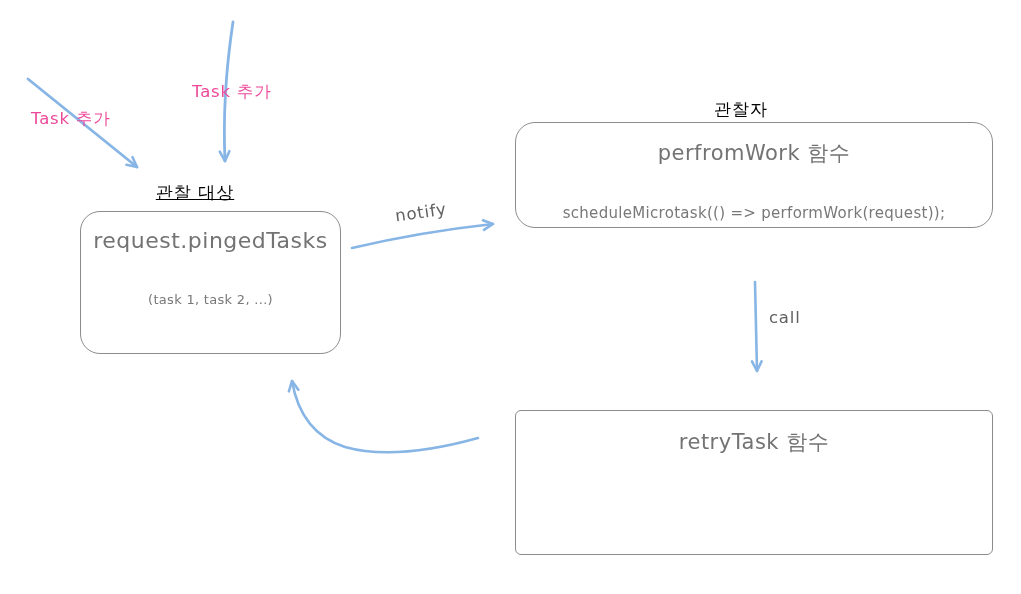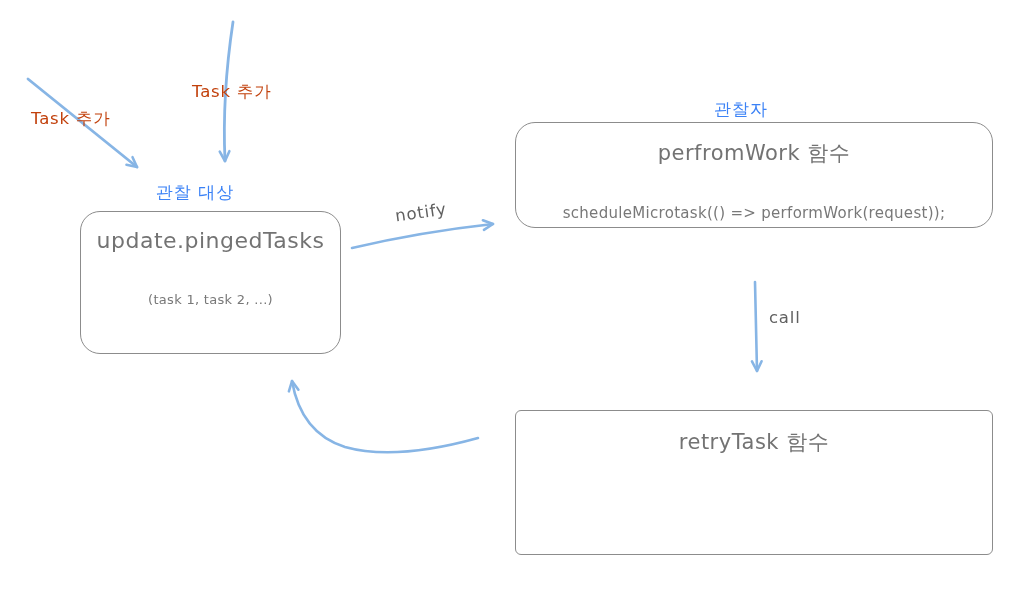--- a/index.html
+++ b/index.html
@@ -43,28 +43,28 @@
     left: 0; right: 0;
     text-align: center;
     color: #787878;
     font-size: 15px;
     letter-spacing: 0.3px;
     white-space: nowrap;
   }
   .node-caption {
     position: absolute;
     text-align: center;
-    color: #3b82f6;
+    color: #000000;
     font-size: 17px;
     letter-spacing: 1px;
     white-space: nowrap;
   }
   .edge-label {
     position: absolute;
-    color: #c2410c;
+    color: #ec4899;
     font-size: 16.5px;
     letter-spacing: 0.8px;
     white-space: nowrap;
   }
   .edge-label.blue-ctx { color: #606060; }
 </style>
 </head>
 <body>
 
 <div id="canvas">
@@ -75,23 +75,23 @@
         <path d="M2.5 2.5 L11.5 7 L2.5 11.5" fill="none" stroke="#87b5e5" stroke-width="2.4" stroke-linecap="round" stroke-linejoin="round"></path>
       </marker>
     </defs>
     <path d="M 28 79 L 137 167" fill="none" stroke="#87b5e5" stroke-width="2.8" stroke-linecap="round" marker-end="url(#ah)"></path>
     <path d="M 233 22 Q 222 95 225 161" fill="none" stroke="#87b5e5" stroke-width="2.8" stroke-linecap="round" marker-end="url(#ah)"></path>
     <path d="M 352 248 Q 420 232 493 224" fill="none" stroke="#87b5e5" stroke-width="2.6" stroke-linecap="round" marker-end="url(#ah)"></path>
     <path d="M 755 282 L 757 371" fill="none" stroke="#87b5e5" stroke-width="2.6" stroke-linecap="round" marker-end="url(#ah)"></path>
     <path d="M 478 438 Q 395 461 345 447 Q 301 433 292 381" fill="none" stroke="#87b5e5" stroke-width="2.6" stroke-linecap="round" marker-end="url(#ah)"></path>
   </svg>
 
-  <div class="node-caption" style="left:135px; top:181px; width:120px;">관찰 대상</div>
+  <div class="node-caption" style="left:135px; top:181px; width:120px;text-decoration:underline;">관찰 대상</div>
   <div class="node-box" style="left:80px; top:211px; width:261px; height:143px;">
-    <div class="node-title" style="top:16px; font-size:22px;">update.pingedTasks</div>
+    <div class="node-title" style="top:16px; font-size:22px;">request.pingedTasks</div>
     <div class="node-body" style="top:80px; font-size:13px;">(task 1, task 2, ...)</div>
   </div>
 
   <div class="node-caption" style="left:681px; top:98px; width:120px;">관찰자</div>
   <div class="node-box" style="left:515px; top:122px; width:478px; height:106px;">
     <div class="node-title" style="top:16px;">perfromWork 함수</div>
     <div class="node-body" style="top:81px;">scheduleMicrotask(() =&gt; performWork(request));</div>
   </div>
 
   <div class="node-box" style="left:515px; top:410px; width:478px; height:145px;border-radius:6px;">

